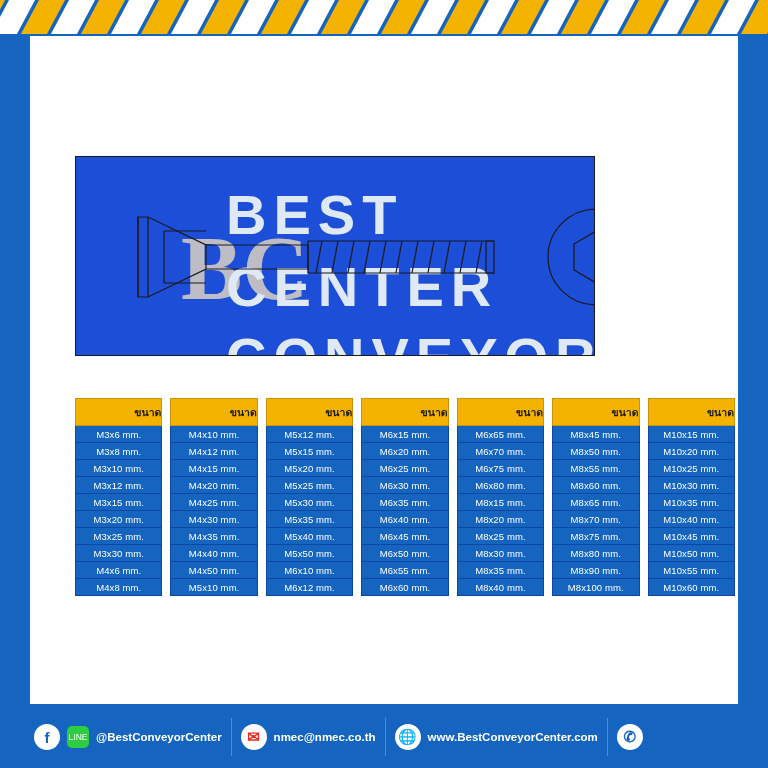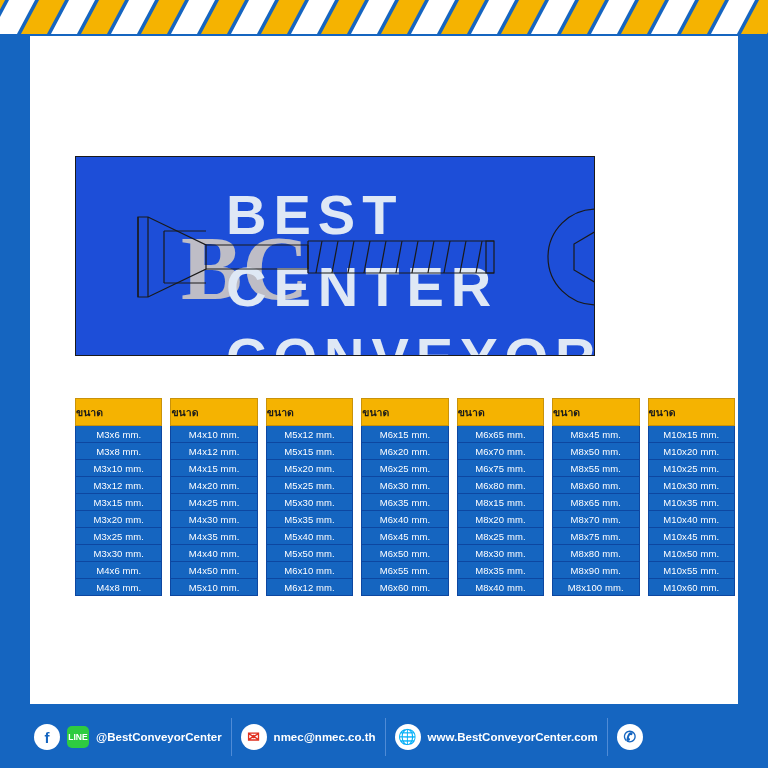--- a/index.html
+++ b/index.html
@@ -63,21 +63,21 @@
   .screw-svg { position:absolute; left:0; top:0; }
 
   
   .tables {
     position:absolute; left:45px; top:362px; width:660px;
     display:flex; gap:8px;
   }
   .col { width:92px; }
   .col-head {
     background:#f5b301; color:#1a1a1a;
-    font-size:10.5px; font-weight:bold; text-align:left;
+    font-size:10.5px; font-weight:bold; text-align:right;
     padding:5px 0 4px; border:1px solid #c9920a;
   }
   .cell {
     background:#1565c0; color:#ffffff;
     font-size:9.5px; text-align:center;
     padding:2.5px 0;
     border-left:1px solid #0d47a1; border-right:1px solid #0d47a1;
     border-bottom:1px solid #0d47a1;
     letter-spacing:.1px;
   }
@@ -101,21 +101,21 @@
     display:flex; align-items:center; justify-content:center;
     font-size:15px; font-weight:bold; flex:0 0 auto;
   }
   .circ.mail { background:#ffffff; color:#e03020; }
   .circ.web  { background:#ffffff; color:#1565c0; }
   .circ.tel  { background:#ffffff; color:#1565c0; }
   .badge-line {
     width:22px; height:22px; border-radius:5px;
     background:#2ecc40; color:#ffffff;
     display:flex; align-items:center; justify-content:center;
-    font-size:8.5px; font-weight:bold; flex:0 0 auto;
+    font-size:8.5px; font-weight:normal; flex:0 0 auto;
   }
 </style>
 </head>
 <body>
 
 <div class="chevron-band" id="chevband">
     <div class="chev" style="left: -30px;"></div>
     <div class="chev w" style="left: 0px;"></div>
     <div class="chev" style="left: 30px;"></div>
     <div class="chev w" style="left: 60px;"></div>

